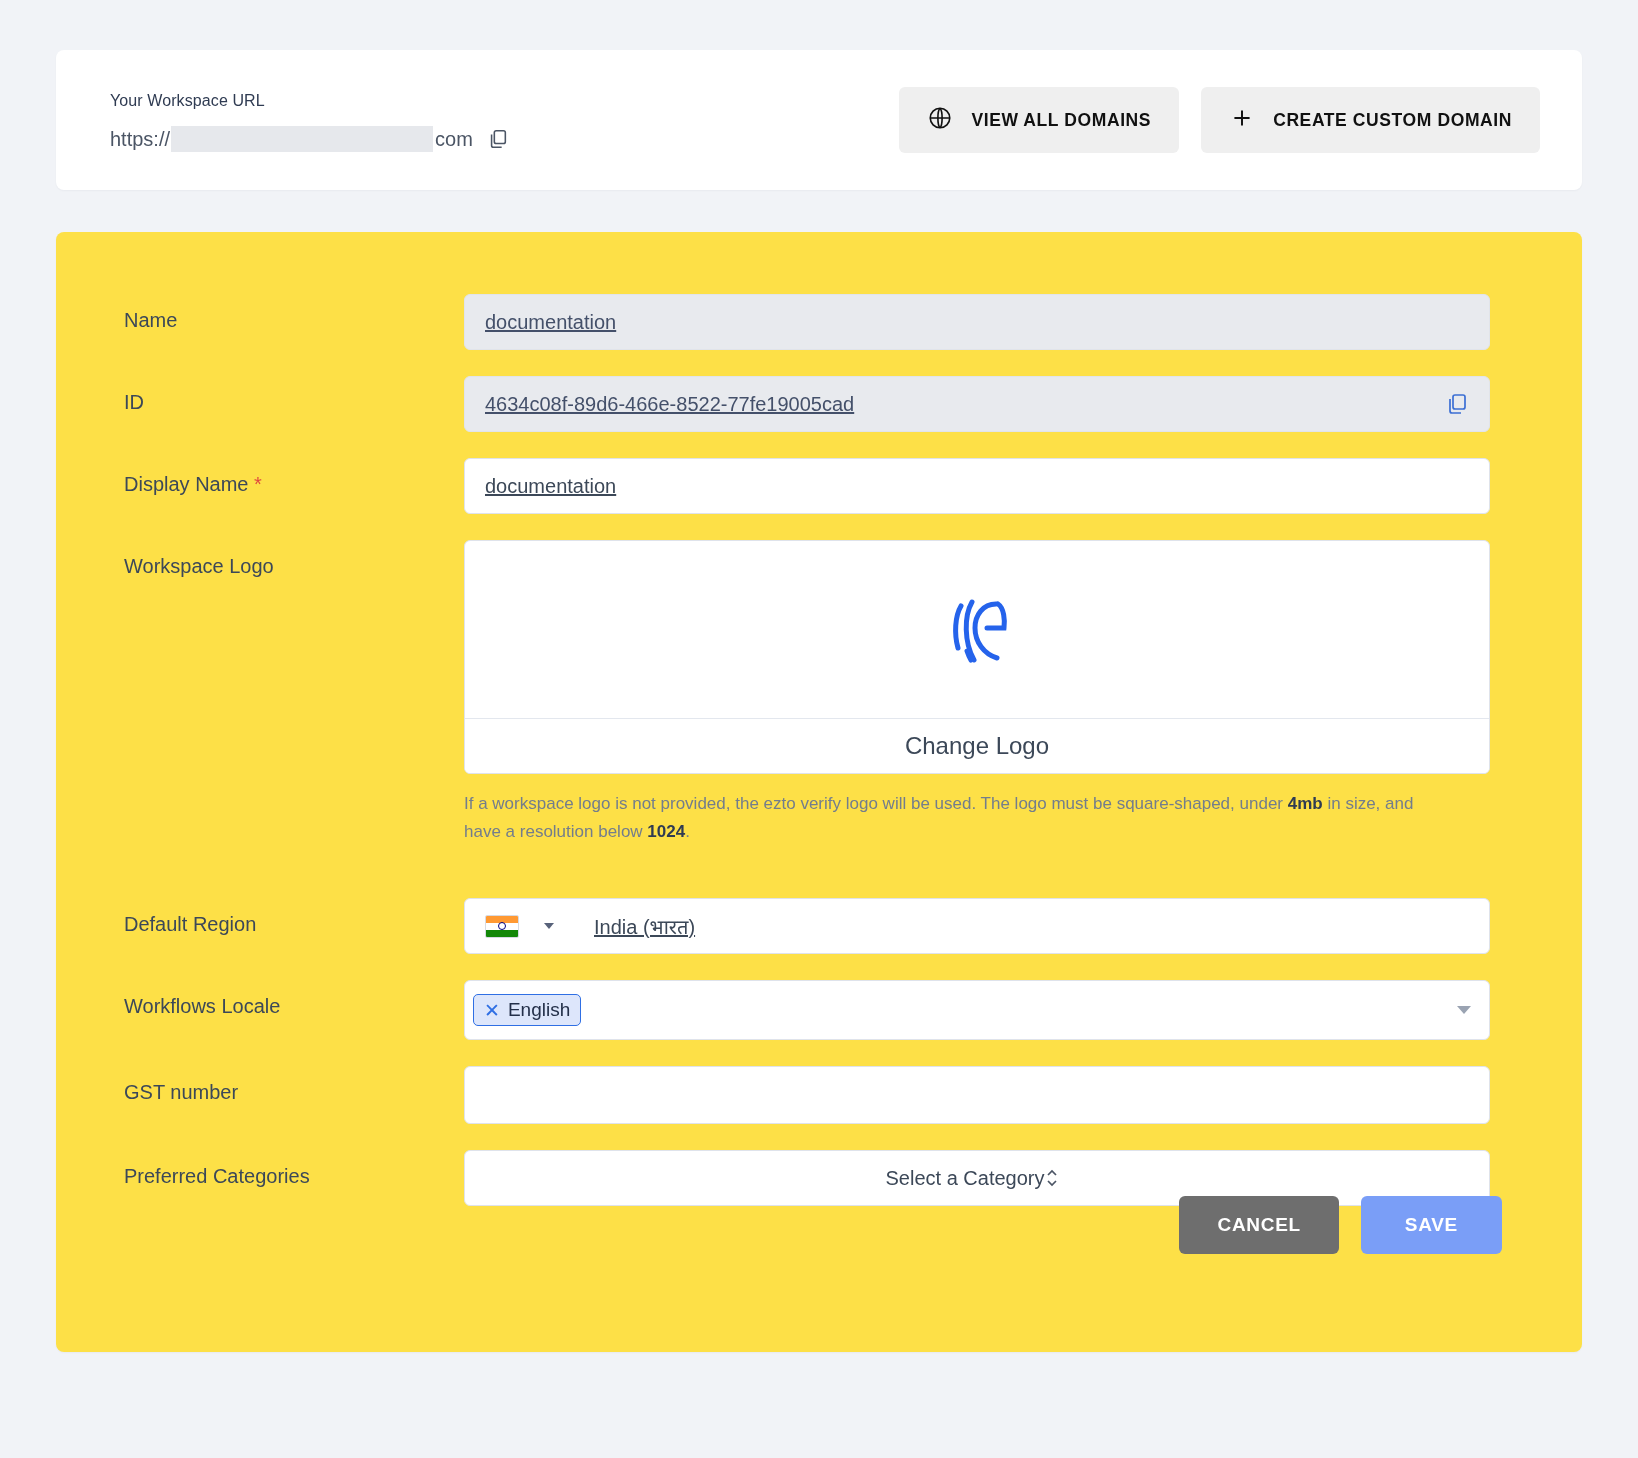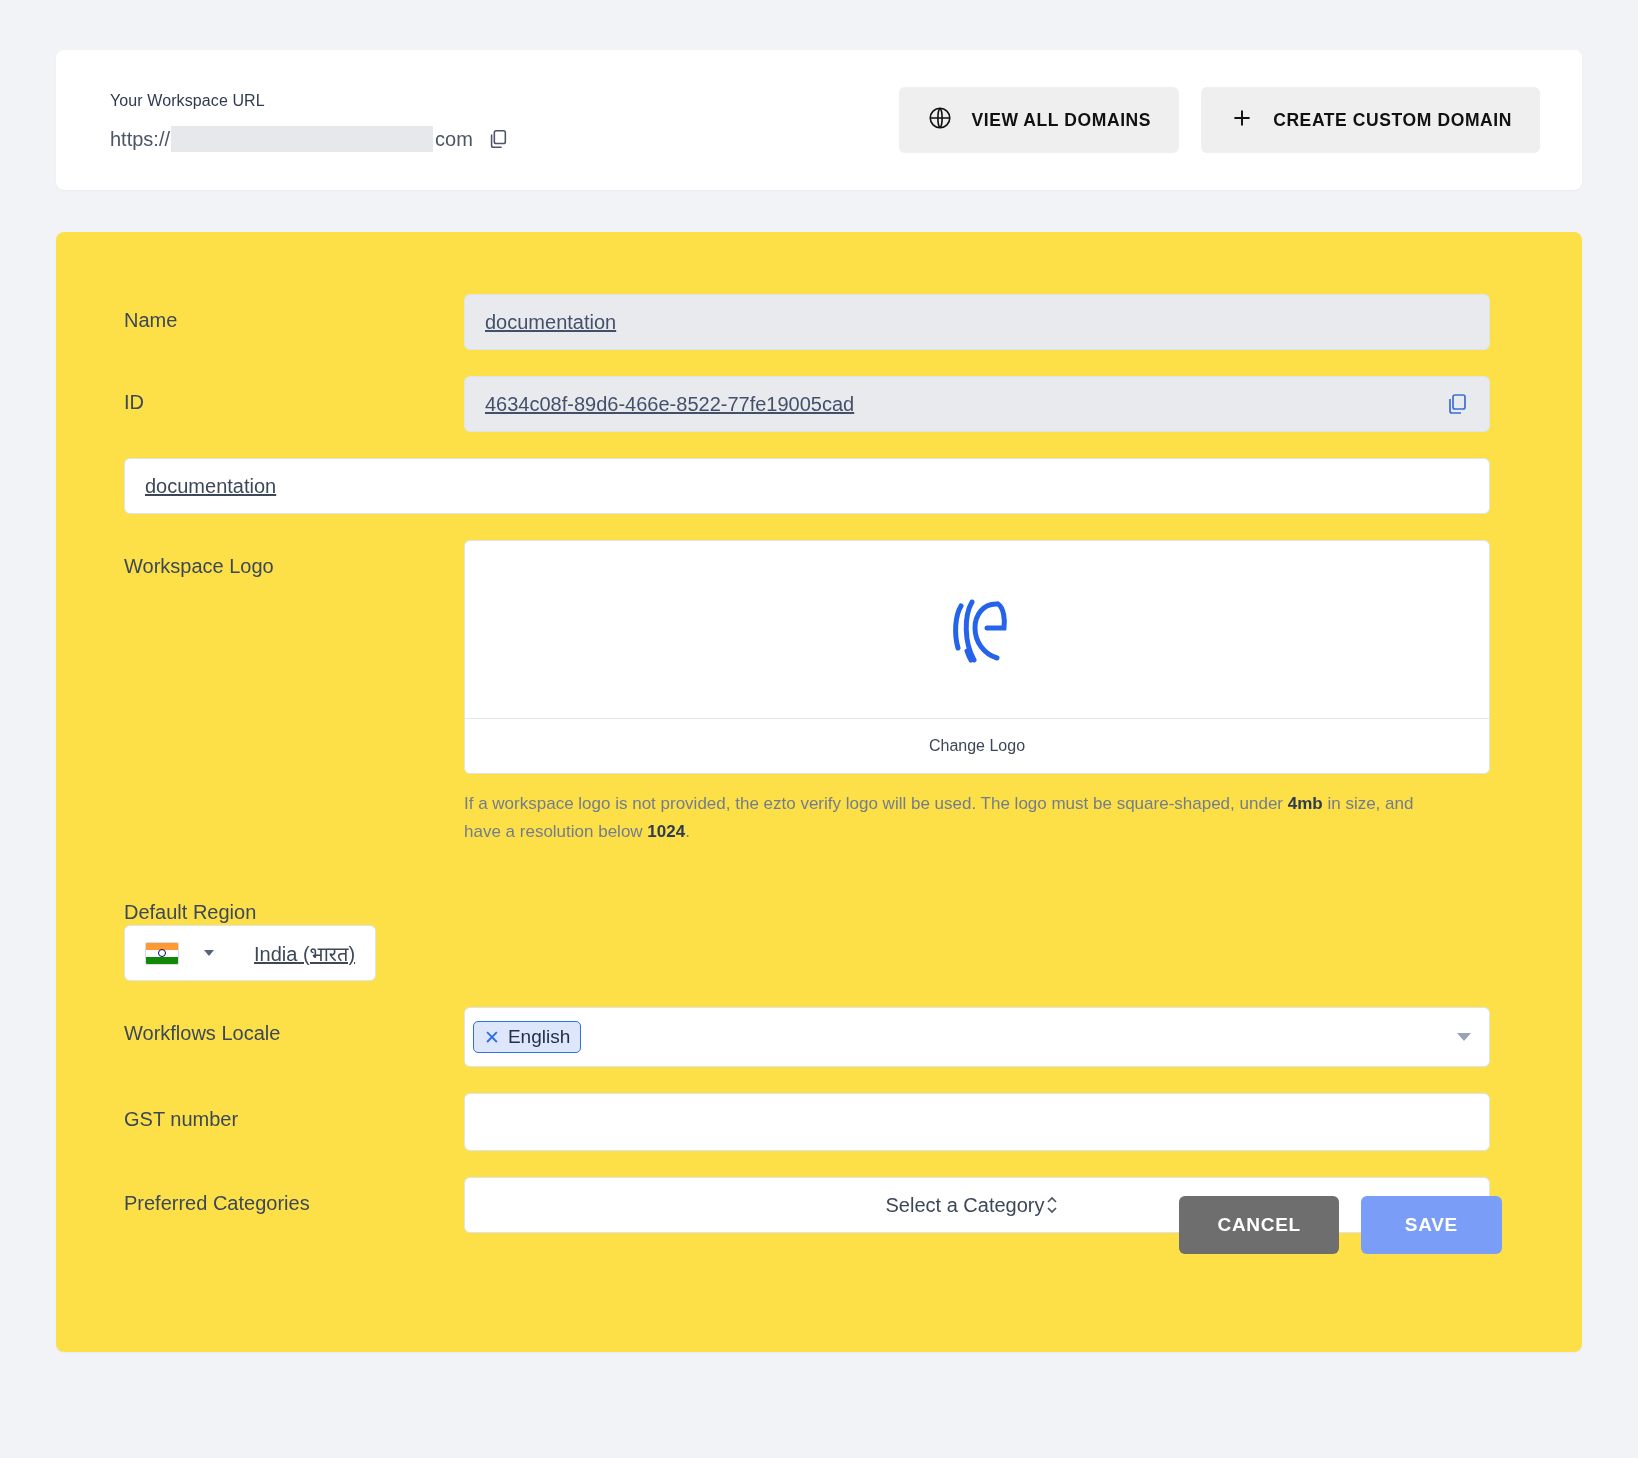--- a/index.html
+++ b/index.html
@@ -123,21 +123,21 @@
     display: flex;
     align-items: center;
     justify-content: center;
     border-bottom: 1px solid #e3e7ee;
   }
   .change-logo {
     height: 54px;
     display: flex;
     align-items: center;
     justify-content: center;
-    font-size: 16px;
+    font-size: 24px;
     color: #3c4858;
     cursor: pointer;
     background: #fff;
   }
   .logo-help {
     margin-top: 16px;
     font-size: 17px;
     line-height: 1.65;
     color: #737d8c;
     max-width: 985px;
@@ -317,20 +317,24 @@
             <svg width="24" height="24" viewBox="0 0 24 24" fill="none" stroke="currentColor" stroke-width="1.7">
               <rect x="8" y="3" width="12" height="14" rx="2"></rect>
               <path d="M5 7v12a2 2 0 0 0 2 2h9"></path>
             </svg>
           </span>
         </div>
       </div>
     </div>
 
     <div class="row">
+      <div class="row-label">
+        <span>Display Name</span>
+        <span class="req">*</span>
+      </div>
       <div class="row-field">
         <div class="input">documentation</div>
       </div>
     </div>
 
     <div class="row">
       <div class="row-label">Workspace Logo</div>
       <div class="row-field">
         <div class="logo-box">
           <div class="logo-preview">
@@ -345,21 +349,21 @@
             </span>
           </div>
           <div class="change-logo">Change Logo</div>
         </div>
         <div class="logo-help">
           <span>If a workspace logo is not provided, the ezto verify logo will be used. The logo must be square-shaped, under </span><b>4mb</b><span> in size, and have a resolution below </span><b>1024</b><span>.</span>
         </div>
       </div>
     </div>
 
-    <div class="row" style="margin-top:40px;flex-direction:column;">
+    <div class="row" style="margin-top:52px;">
       <div class="row-label">Default Region</div>
       <div class="row-field">
         <div class="input region">
           <span class="flag">
             <span class="s1"></span>
               <span class="s2"></span>
               <span class="s3"></span>
               <span class="chakra"></span>
           </span>
           <span class="caret-sm"></span>

